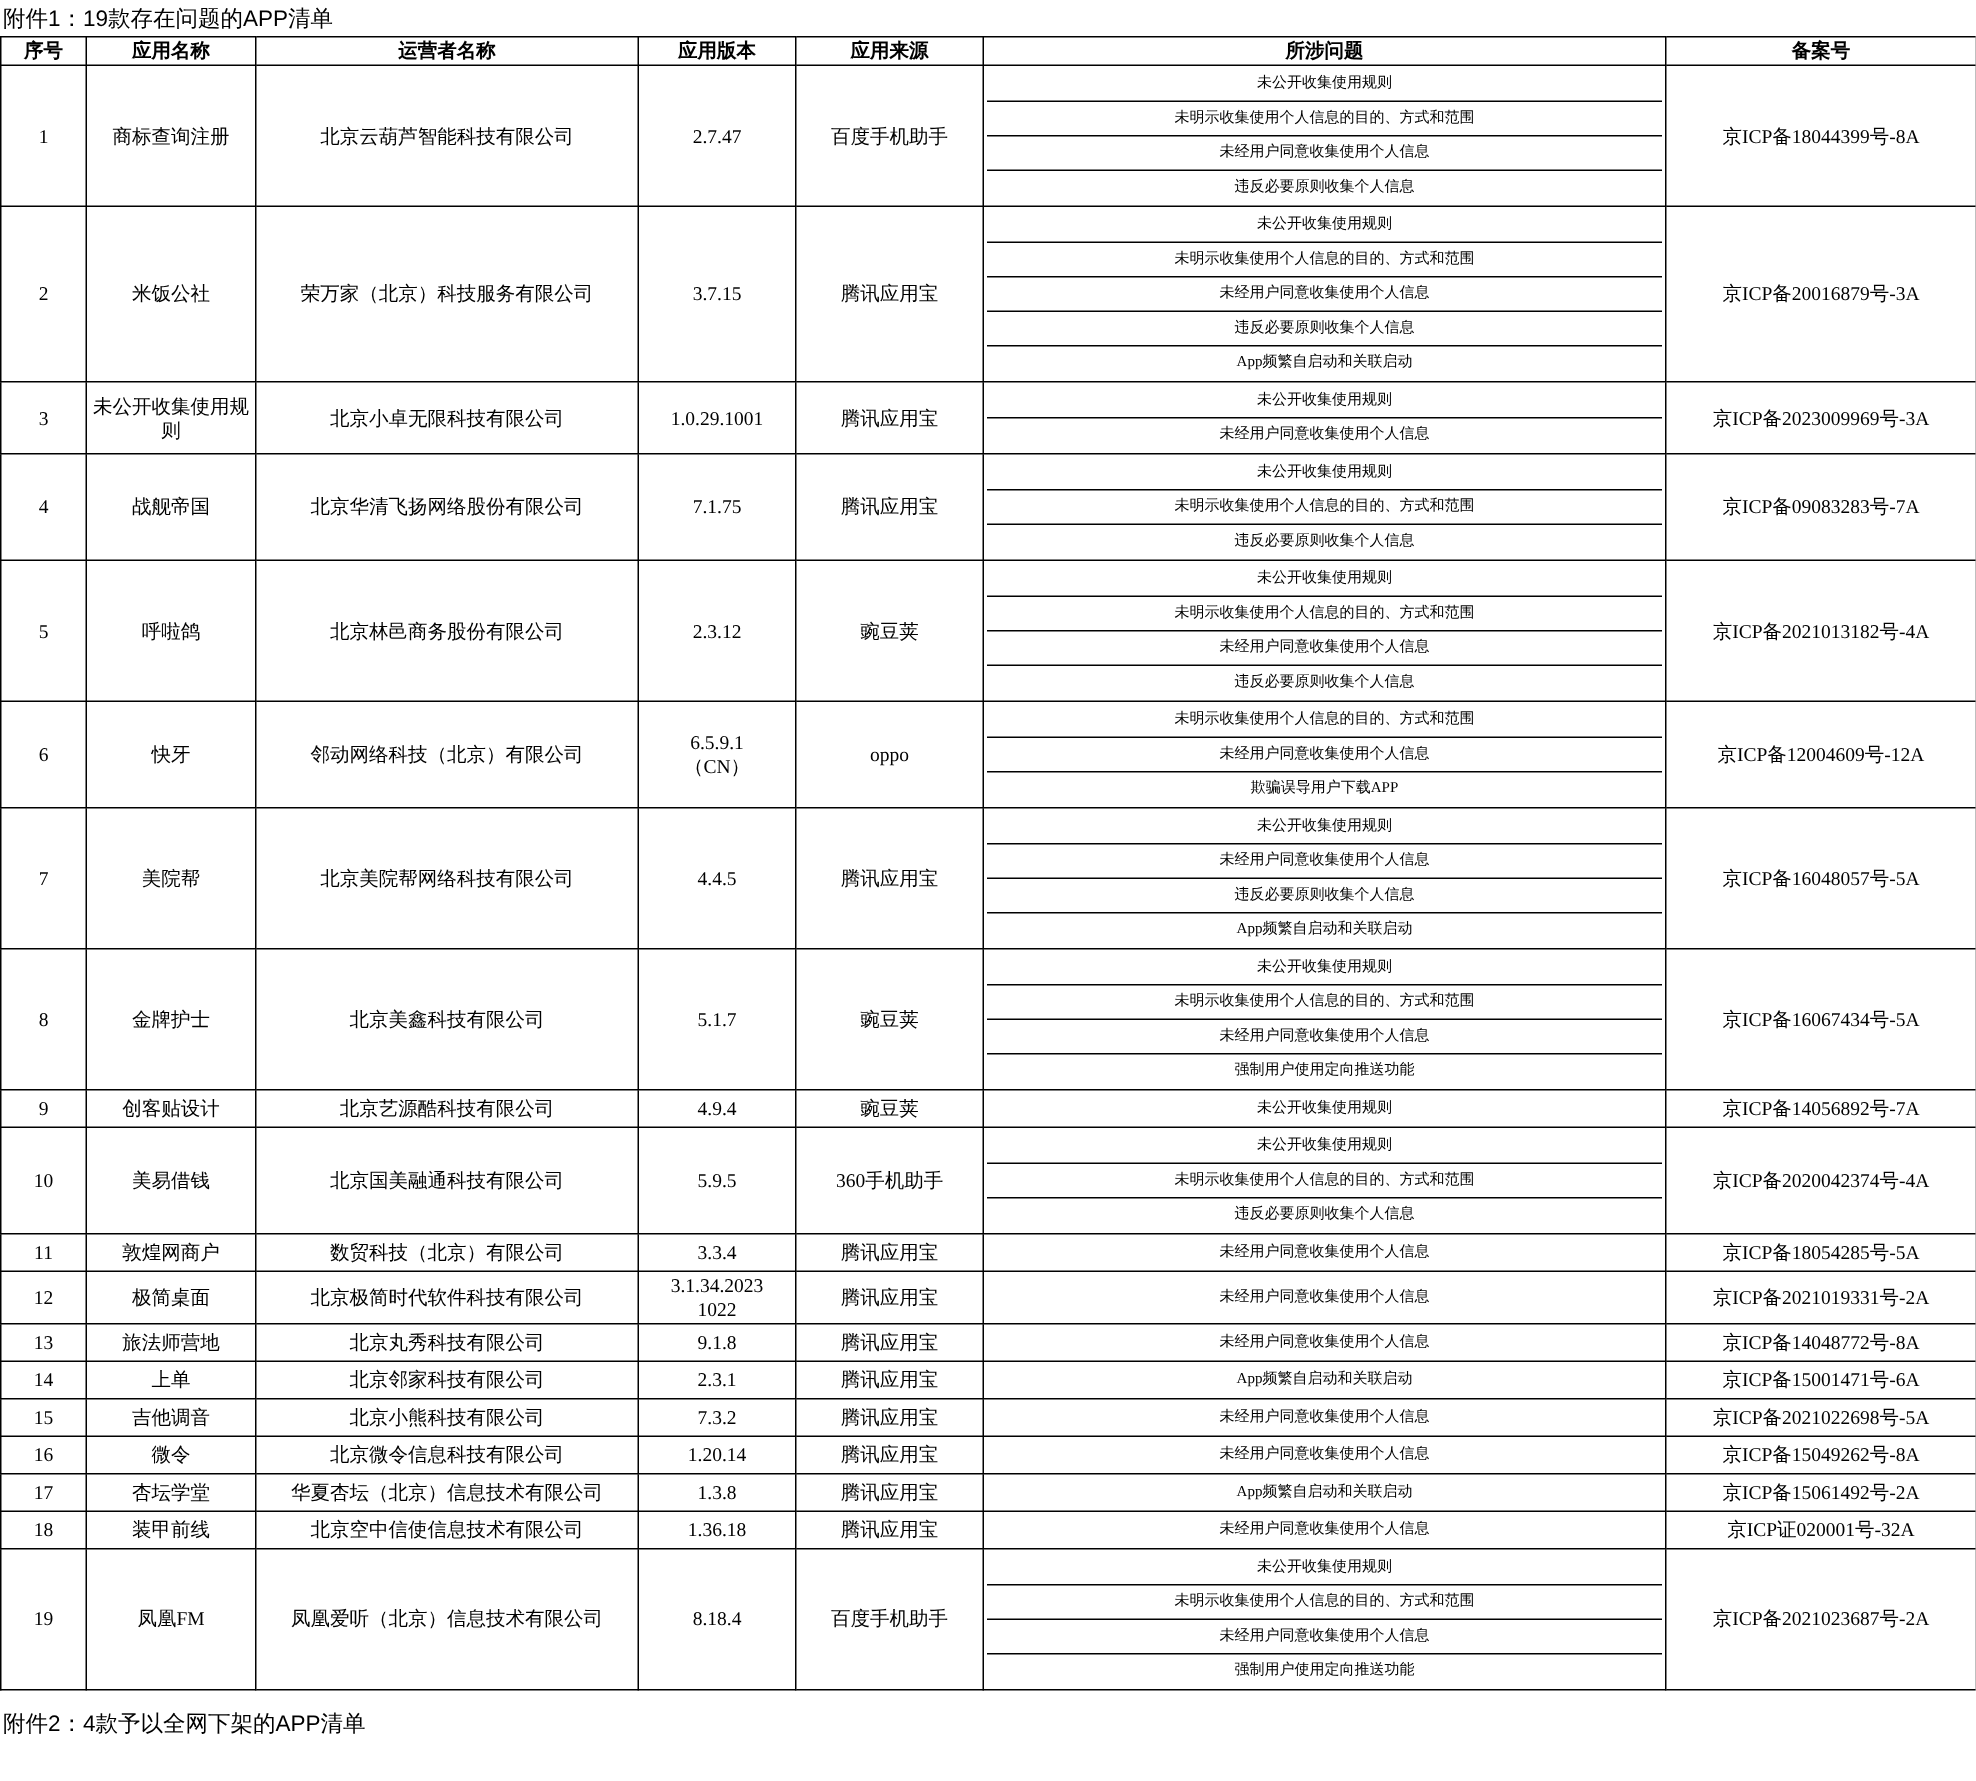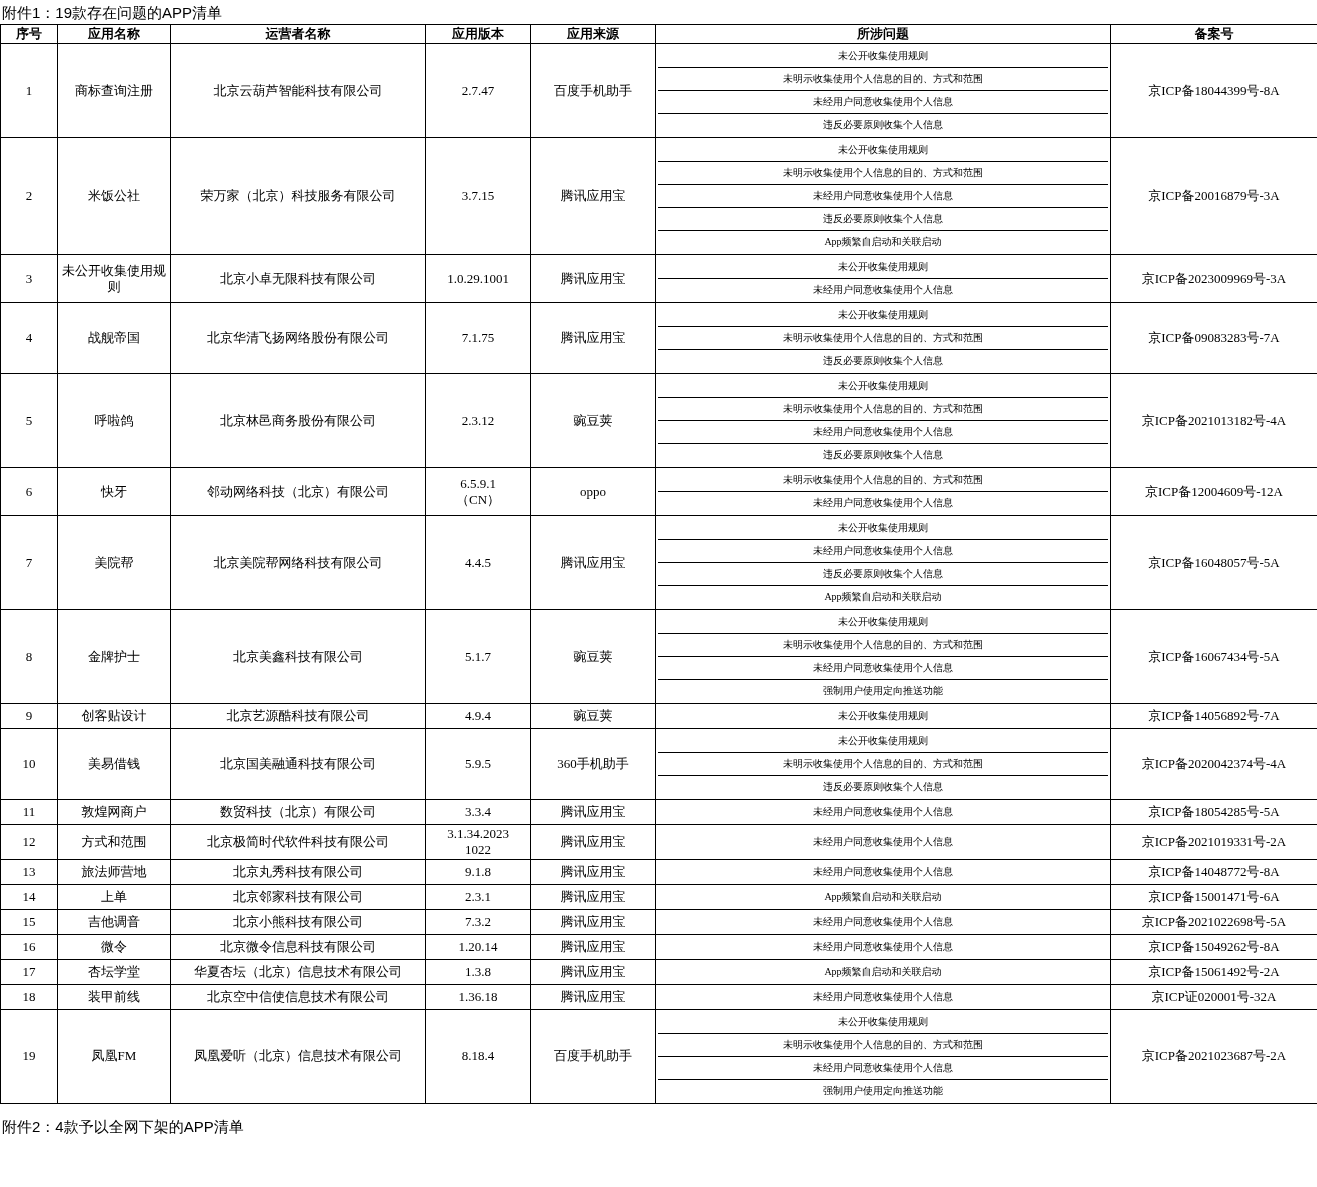--- a/index.html
+++ b/index.html
@@ -245,20 +245,23 @@
           <td>oppo</td>
           <td class="prob-cell">
             <table class="probs">
               <tbody>
                 <tr>
                   <td style="height: 20px;">未明示收集使用个人信息的目的、方式和范围</td>
                 </tr>
                 <tr>
                   <td style="height: 20px;">未经用户同意收集使用个人信息</td>
                 </tr>
+                <tr>
+                  <td style="height: 20px;">欺骗误导用户下载APP</td>
+                </tr>
               </tbody>
             </table>
           </td>
           <td>京ICP备12004609号-12A</td>
         </tr>
         <tr>
           <td class="idx">7</td>
           <td>美院帮</td>
           <td>北京美院帮网络科技有限公司</td>
           <td class="ver">4.4.5</td>
@@ -361,21 +364,21 @@
                 <tr>
                   <td style="height: 20px;">未经用户同意收集使用个人信息</td>
                 </tr>
               </tbody>
             </table>
           </td>
           <td>京ICP备18054285号-5A</td>
         </tr>
         <tr>
           <td class="idx">12</td>
-          <td>方式和范围</td>
+          <td>极简桌面</td>
           <td>北京极简时代软件科技有限公司</td>
           <td class="ver">3.1.34.2023<br>1022</td>
           <td>腾讯应用宝</td>
           <td class="prob-cell">
             <table class="probs">
               <tbody>
                 <tr>
                   <td style="height: 20px;">未经用户同意收集使用个人信息</td>
                 </tr>
               </tbody>

